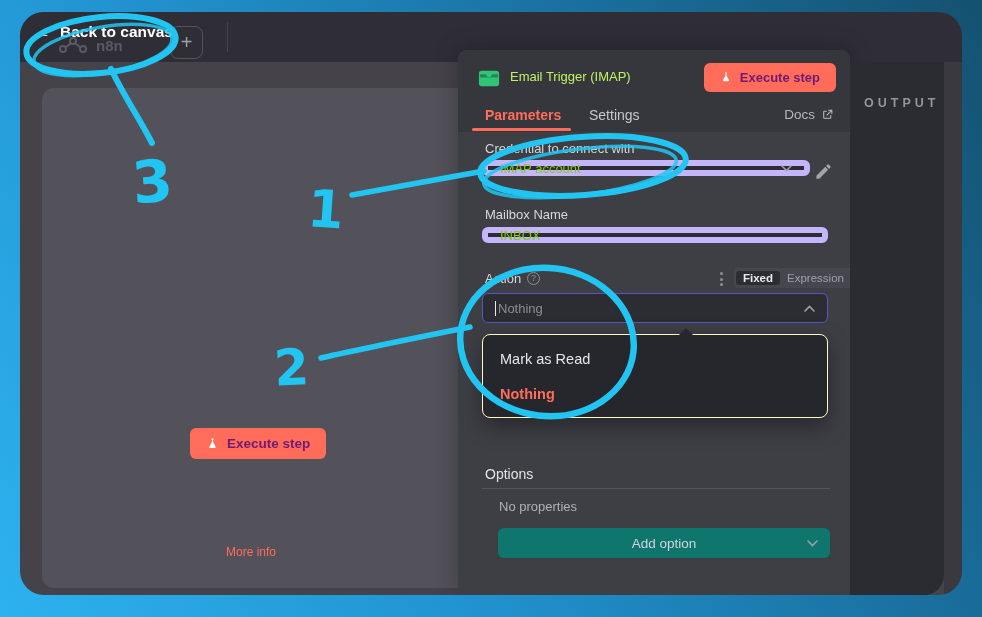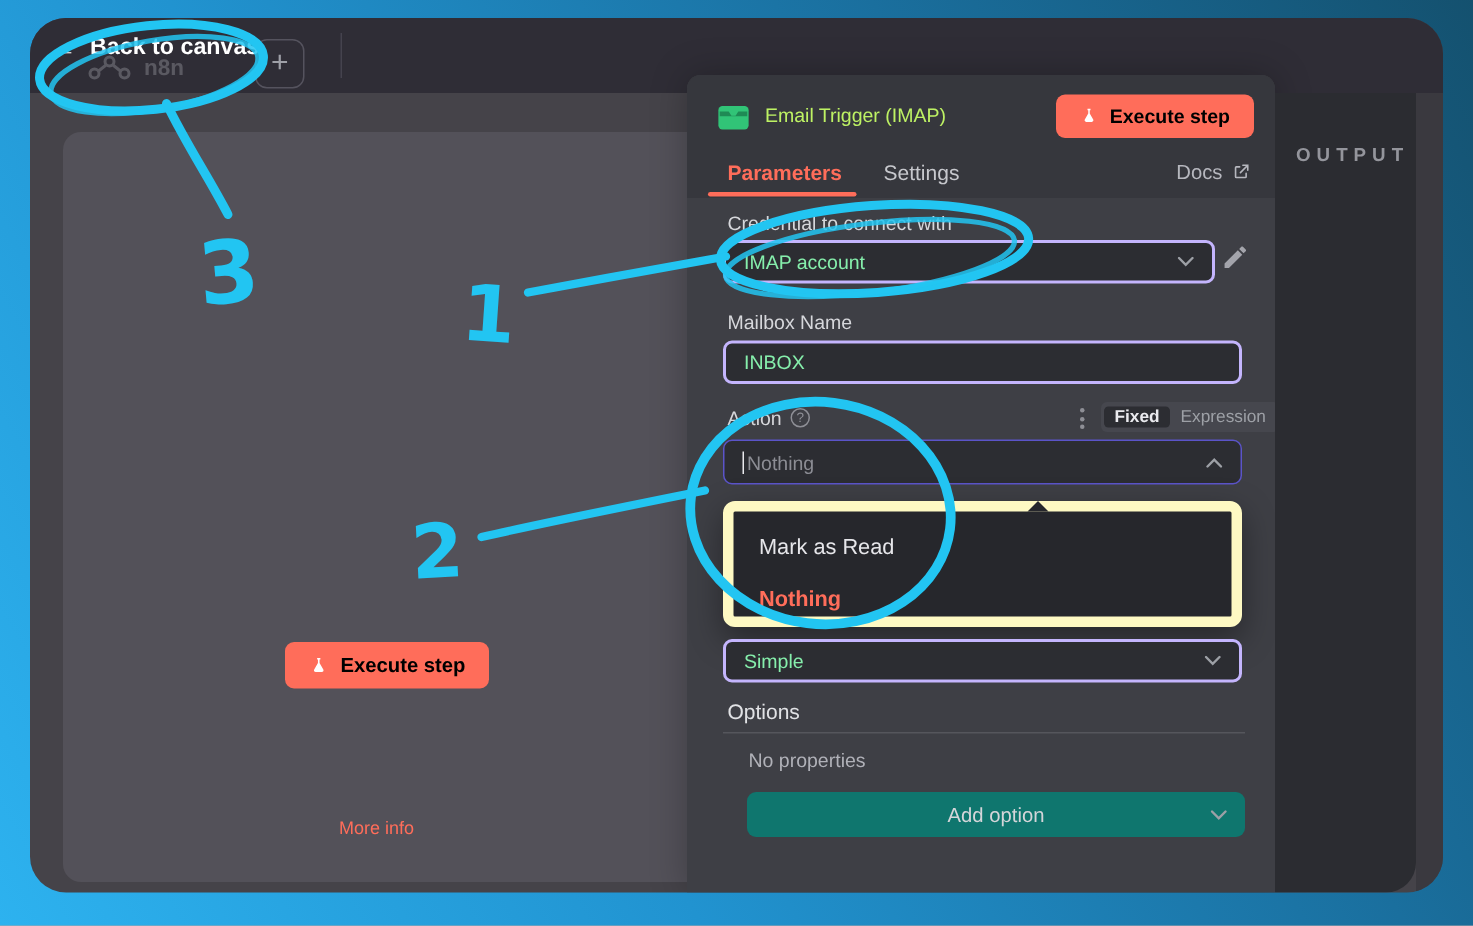--- a/index.html
+++ b/index.html
@@ -17,55 +17,55 @@
   .topbar { position: absolute; left: 0; top: 0; width: 100%; height: 50px; background: #2f2d36; }
   .faint-wf { position: absolute; left: 38px; top: 24px; display: flex; align-items: center; gap: 8px; opacity: .28; color: #c9cad2; font-size: 15px; font-weight: 700; }
   .back-btn { position: absolute; left: 14px; top: 11px; display: flex; align-items: center; gap: 9px; background: none; border: none; color: #ffffff; font-weight: 700; font-size: 15.5px; font-family: inherit; cursor: pointer; z-index: 2; }
   .back-arrow { font-size: 17px; line-height: 1; }
   .add-btn { position: absolute; left: 150px; top: 14px; width: 33px; height: 33px; border: 1px solid #55535e; border-radius: 8px; background: transparent; color: #9fa0a8; font-size: 20px; line-height: 29px; text-align: center; cursor: pointer; font-family: inherit; }
   .tb-divider { position: absolute; left: 207px; top: 10px; width: 1px; height: 30px; background: #45434e; }
   .right-strip { position: absolute; left: 924px; top: 50px; width: 18px; height: 533px; background: #3a393f; }
 
   
   .trigger { position: absolute; left: 22px; top: 76px; width: 808px; height: 500px; background: #535159; border-radius: 12px; }
-  .btn-primary { display: inline-flex; align-items: center; justify-content: center; gap: 8px; background: #ff6d5a; color: #000000; border: none; border-radius: 6px; font-size: 13.5px; font-weight: 700; height: 31px; padding: 0 16px; cursor: pointer; font-family: inherit; }
+  .btn-primary { display: inline-flex; align-items: center; justify-content: center; gap: 8px; background: #ff6d5a; color: #701a75; border: none; border-radius: 6px; font-size: 13.5px; font-weight: 700; height: 31px; padding: 0 16px; cursor: pointer; font-family: inherit; }
   .exec-canvas { position: absolute; left: 148px; top: 340px; }
   .hint { position: absolute; left: 30px; top: 420px; width: 358px; text-align: center; font-size: 12px; letter-spacing: -0.15px; line-height: 17px; color: #a6a7ae; }
   .hint .lnk { color: #ff6d5a; cursor: pointer; }
   .more-info { position: absolute; left: 30px; top: 457px; width: 358px; text-align: center; font-size: 12px; color: #ff6d5a; cursor: pointer; }
 
   
   .ndv { position: absolute; left: 438px; top: 38px; width: 392px; height: 545px; background: #3e3f45; border-radius: 9px 9px 0 0; box-shadow: 0 0 24px rgba(0,0,0,.25); }
   .ndv-header { position: absolute; left: 0; top: 0; width: 100%; height: 82px; background: #36373d; border-radius: 9px 9px 0 0; }
   .node-icon { position: absolute; left: 20px; top: 17px; width: 22px; height: 22px; }
   .ndv-title { position: absolute; left: 52px; top: 19px; font-size: 13px; font-weight: 400; color: #bef264; }
   .exec-step { position: absolute; right: 14px; top: 13px; height: 29px; font-size: 13px; }
   .tab { position: absolute; top: 57px; font-size: 14px; background: none; border: none; cursor: pointer; font-family: inherit; }
   .tab-params { left: 27px; color: #ff6d5a; font-weight: 600; }
   .tab-underline { position: absolute; left: 14px; top: 78px; width: 99px; height: 3px; background: #ff6d5a; border-radius: 2px; }
   .tab-settings { left: 131px; color: #c7c8cd; }
   .docs { position: absolute; right: 16px; top: 57px; display: flex; align-items: center; gap: 6px; color: #b6b7be; font-size: 13.5px; cursor: pointer; }
 
   .fld-label { position: absolute; color: #d6d7db; font-size: 13px; }
-  .input { position: absolute; height: 29px; background: #2c2d32; border: 2px solid #c4b5fd; border-radius: 6px; color: #86efac; font-size: 13px; display: flex; align-items: center; padding: 0 12px; cursor: pointer; }
+  .input { position: absolute; height: 16px; background: #2c2d32; border: 6px solid #c4b5fd; border-radius: 6px; color: #84cc16; font-size: 13px; display: flex; align-items: center; padding: 0 12px; cursor: pointer; }
   .chev { margin-left: auto; flex: none; }
   .cred-select { left: 24px; top: 110px; width: 328px; }
   .pencil { position: absolute; left: 356px; top: 112px; width: 19px; height: 19px; cursor: pointer; }
   .mailbox-input { left: 24px; top: 177px; width: 346px; cursor: text; }
   .action-row-label { left: 27px; top: 221px; }
   .help { position: absolute; left: 69px; top: 222px; width: 13px; height: 13px; border: 1px solid #8e8f96; border-radius: 50%; color: #8e8f96; font-size: 9px; line-height: 11px; text-align: center; }
   .kebab { position: absolute; left: 260px; top: 220px; display: flex; flex-direction: column; gap: 2.5px; padding: 2px; cursor: pointer; }
   .kebab i { width: 3px; height: 3px; border-radius: 50%; background: #8e8f96; }
   .toggle { position: absolute; left: 276px; top: 218px; height: 20px; background: #46474e; border-radius: 4px; display: flex; align-items: center; padding: 2px; font-size: 11.5px; }
   .toggle .seg { padding: 1px 7px; border-radius: 3px; cursor: pointer; }
   .toggle .seg.on { background: #2c2d32; color: #eaeaee; font-weight: 700; }
   .toggle .seg.off { color: #9da0a6; }
   .action-select { left: 24px; top: 243px; width: 346px; height: 30px; border: 1px solid #5b54c9; color: #8c8d94; }
   .caret-bar { width: 1px; height: 15px; background: #e9e9ed; margin-right: 2px; }
-  .dropdown { position: absolute; left: 24px; top: 284px; width: 346px; height: 84px; background: #26272c; border: 7px solid #fef9c3; border-radius: 8px; box-shadow: 0 8px 22px rgba(0,0,0,.38); }
+  .dropdown { position: absolute; left: 24px; top: 284px; width: 346px; height: 84px; background: #26272c; border: 1px solid #fef9c3; border-radius: 8px; box-shadow: 0 8px 22px rgba(0,0,0,.38); }
   .dropdown .arrow { position: absolute; left: 196px; top: -7px; width: 0; height: 0; border-left: 7px solid transparent; border-right: 7px solid transparent; border-bottom: 7px solid #26272c; }
   .opt { position: absolute; left: 17px; font-size: 14.5px; cursor: pointer; }
   .opt-1 { top: 16px; color: #e6e6ea; }
   .opt-2 { top: 51px; color: #ff6d5a; font-weight: 600; }
   .simple-select { left: 24px; top: 376px; width: 346px; }
   .options-label { left: 27px; top: 416px; font-size: 14px; color: #e1e2e5; }
   .divider { position: absolute; left: 24px; top: 438px; width: 348px; height: 1px; background: #55565c; }
   .noprops { position: absolute; left: 41px; top: 449px; font-size: 13px; color: #b0b1b8; }
   .add-option { position: absolute; left: 40px; top: 478px; width: 332px; height: 30px; background: #0f766e; border: none; border-radius: 6px; color: #d4d5d9; font-size: 13.5px; font-family: inherit; cursor: pointer; }
   .add-option .chev { position: absolute; right: 12px; top: 12px; }
@@ -170,26 +170,20 @@
           <path d="M1 1l4.5 4.5L10 1" stroke="#9da0a6" stroke-width="1.6" fill="none" stroke-linecap="round"></path>
         </svg>
     </div>
 
     <div class="dropdown">
       <div class="arrow"></div>
       <div class="opt opt-1">Mark as Read</div>
       <div class="opt opt-2">Nothing</div>
     </div>
 
-    <div class="input simple-select">
-      <span>Simple</span>
-      <svg class="chev" width="11" height="7" viewBox="0 0 11 7">
-          <path d="M1 1l4.5 4.5L10 1" stroke="#9da0a6" stroke-width="1.6" fill="none" stroke-linecap="round"></path>
-        </svg>
-    </div>
 
     <div class="fld-label options-label">Options</div>
     <div class="divider"></div>
     <div class="noprops">No properties</div>
     <button class="add-option">
       <span>Add option</span>
       <svg class="chev" width="11" height="7" viewBox="0 0 11 7">
           <path d="M1 1l4.5 4.5L10 1" stroke="#9da0a6" stroke-width="1.6" fill="none" stroke-linecap="round"></path>
         </svg>
     </button>

